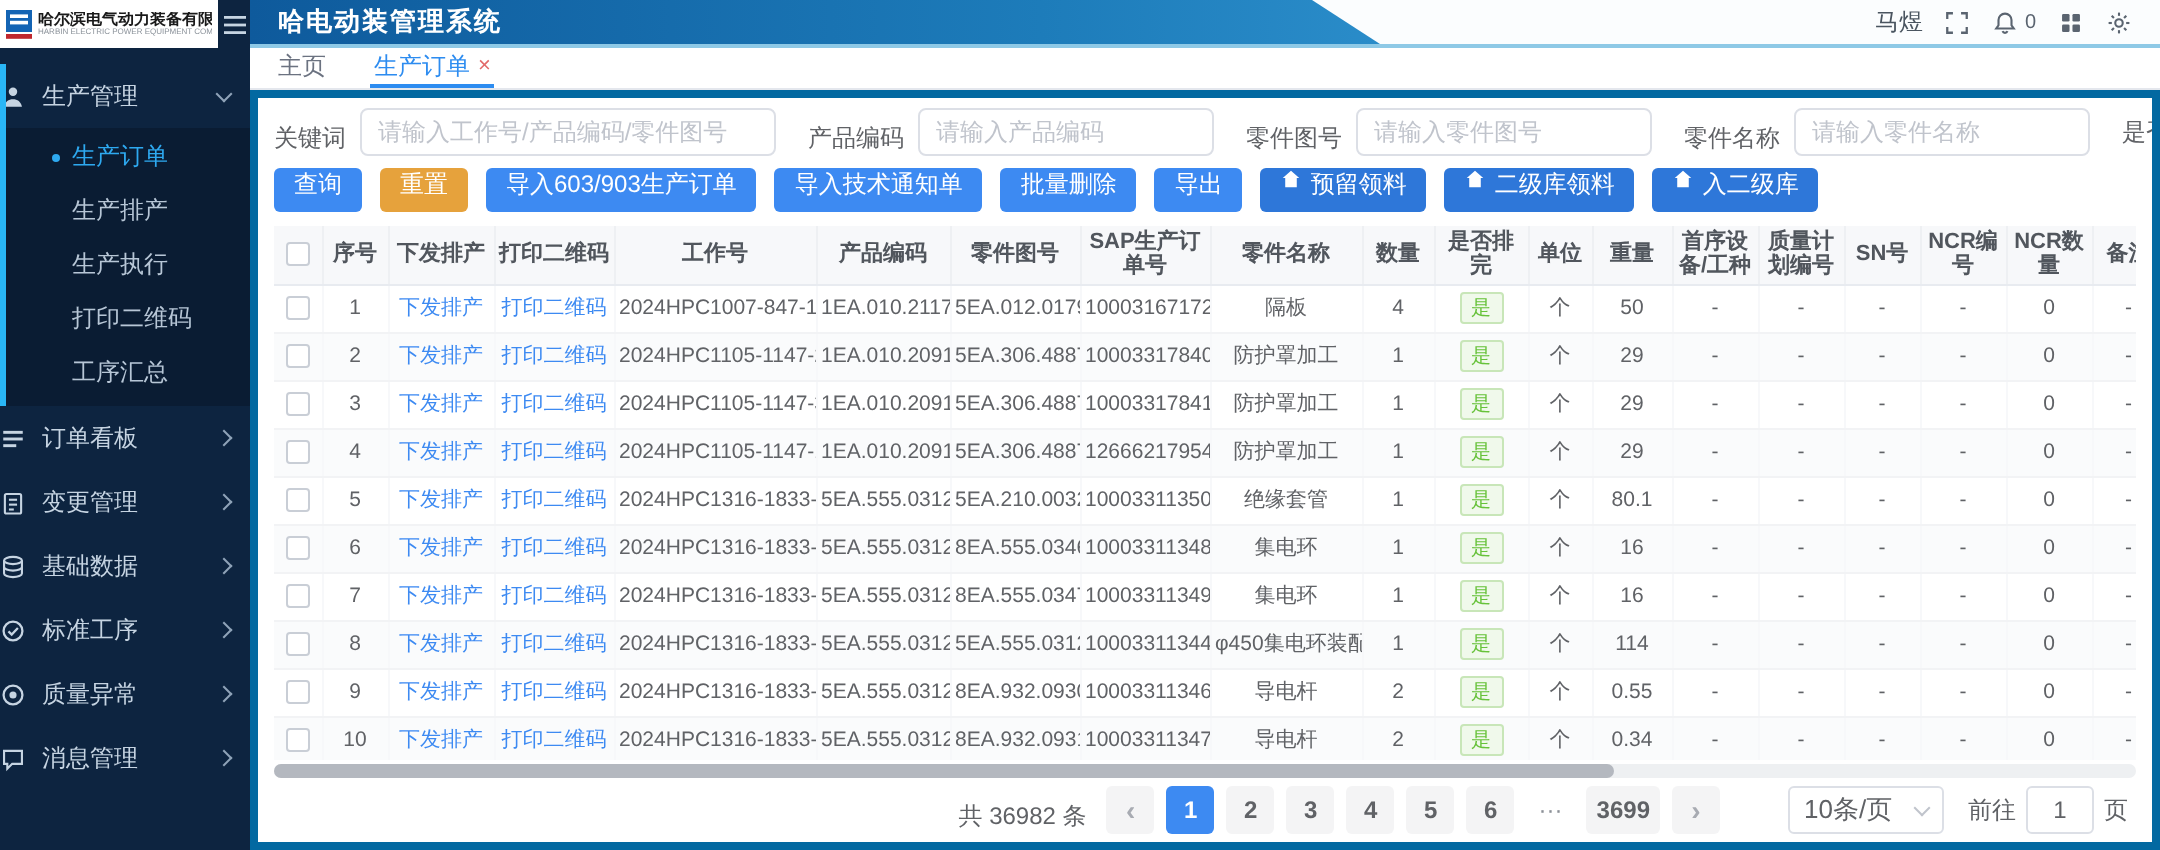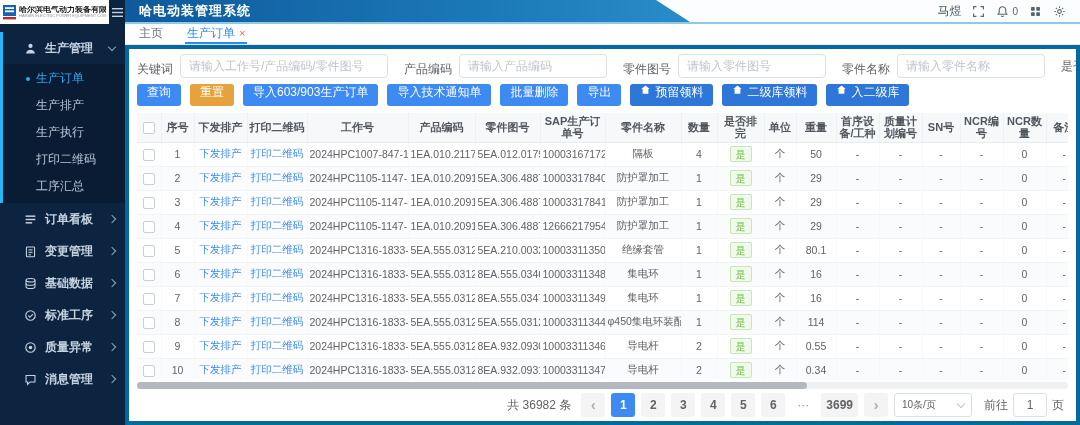--- a/index.html
+++ b/index.html
@@ -11,21 +11,21 @@
   .sidebar{width:125px;background:#0d2440;display:flex;flex-direction:column;flex-shrink:0;}
   .logo-row{height:24px;display:flex;align-items:stretch;flex-shrink:0;}
   .logo-card{background:#fff;flex:1;display:flex;align-items:center;gap:3px;padding:2px 3px;overflow:hidden;}
   .logo-text{display:flex;flex-direction:column;line-height:1.05;overflow:hidden;}
   .company-name{font-size:8px;font-weight:bold;color:#1a1a1a;white-space:nowrap;}
   .company-sub{font-size:4px;color:#8a9199;white-space:nowrap;}
   .hamburger{width:16px;display:flex;align-items:center;justify-content:center;color:#c6d4e2;}
   .menu{flex:1;padding-top:8px;overflow:hidden;}
   .group-block{position:relative;}
   .group-block.expanded::before{content:'';position:absolute;left:0;top:0;width:3px;height:100%;background:#29b6f6;}
-  .group{height:32px;display:flex;align-items:center;padding:0 10px 0 24px;color:#c6d4e2;cursor:pointer;font-size:12px;font-weight:bold;}
+  .group{height:32px;display:flex;align-items:center;padding:0 10px 0 0;color:#c6d4e2;cursor:pointer;font-size:12px;}
   .group .lbl{flex:1;margin-left:8px;white-space:nowrap;}
   .submenu{background:#0a1c33;padding:1px 0 3px;}
   .sub{height:27px;display:flex;align-items:center;padding-left:36px;color:#b7c6d6;font-size:12px;position:relative;cursor:pointer;white-space:nowrap;}
   .sub.active{color:#2ea9f0;}
   .sub.active::before{content:'';position:absolute;left:26px;top:12px;width:4px;height:4px;border-radius:50%;background:#2ea9f0;}
   .icn{display:inline-flex;align-items:center;justify-content:center;}
   .icn svg{display:block;}
   .chev{width:6px;height:6px;border-right:1.2px solid #8fa3b8;border-bottom:1.2px solid #8fa3b8;display:inline-block;flex-shrink:0;}
   .chev.down{transform:rotate(45deg);margin-top:-3px;}
   .chev.right{transform:rotate(-45deg);}
@@ -74,27 +74,27 @@
   tbody tr:nth-child(even){background:#fafbfc;}
   td.link{color:#3d8af2;cursor:pointer;}
   .badge-yes{display:inline-block;padding:0 5px;height:16px;line-height:15px;background:#f0f9eb;border:1px solid #c8e6b8;color:#67c23a;border-radius:2px;font-size:10px;}
   .checkbox{display:inline-block;width:12px;height:12px;border:1px solid #c9ced6;border-radius:2px;background:#fff;vertical-align:middle;cursor:pointer;}
 
   
   .hscroll{height:7px;background:#eef0f2;border-radius:4px;margin-top:2px;position:relative;flex-shrink:0;}
   .hthumb{position:absolute;left:0;top:0;height:100%;width:72%;background:#b4b8bf;border-radius:4px;cursor:pointer;}
 
   
-  .pagination{margin-top:4px;display:flex;justify-content:flex-end;align-items:center;gap:6px;color:#606266;font-size:12px;padding-right:4px;flex-shrink:0;}
+  .pagination{margin-top:4px;display:flex;justify-content:flex-end;align-items:flex-end;gap:6px;color:#606266;font-size:12px;padding-right:4px;flex-shrink:0;}
   .pg-total{margin-right:4px;color:#606266;}
   .pg-btn{min-width:24px;height:24px;padding:0 5px;background:#f4f4f5;border-radius:3px;display:inline-flex;align-items:center;justify-content:center;color:#606266;font-size:12px;cursor:pointer;font-weight:bold;}
   .pg-btn.active{background:#3d8af2;color:#fff;}
   .pg-btn.dots{background:transparent;font-weight:normal;color:#8b9097;}
   .pg-arrow{color:#a8abb2;font-size:14px;font-weight:bold;}
-  .pg-size{width:78px;height:24px;border:1px solid #dcdfe6;border-radius:3px;display:flex;align-items:center;gap:4px;padding:0 7px;color:#606266;cursor:pointer;background:#fff;font-size:10px;}
+  .pg-size{width:78px;height:24px;border:1px solid #dcdfe6;border-radius:3px;display:flex;align-items:center;gap:4px;padding:0 7px;color:#606266;cursor:pointer;background:#fff;font-size:13px;margin-left:28px;}
   .pg-goto{display:flex;align-items:center;gap:5px;margin-left:6px;}
   .pg-goto-input{width:34px;height:24px;border:1px solid #dcdfe6;border-radius:3px;text-align:center;font-size:12px;color:#606266;outline:none;font-family:inherit;}
 </style>
 </head>
 <body>
 
 <div class="app">
 
   <aside class="sidebar">
     <div class="logo-row">

